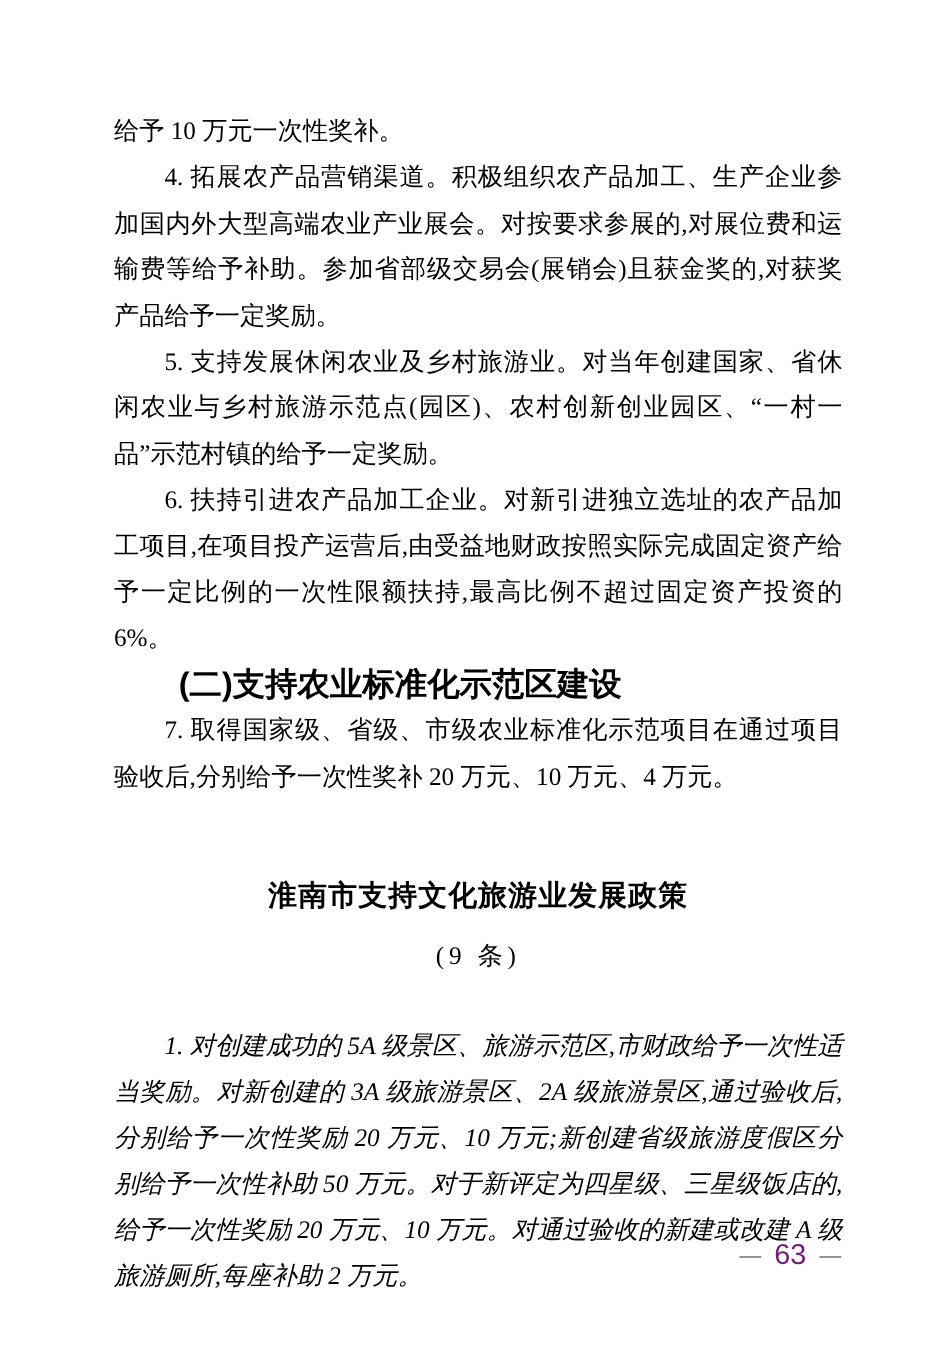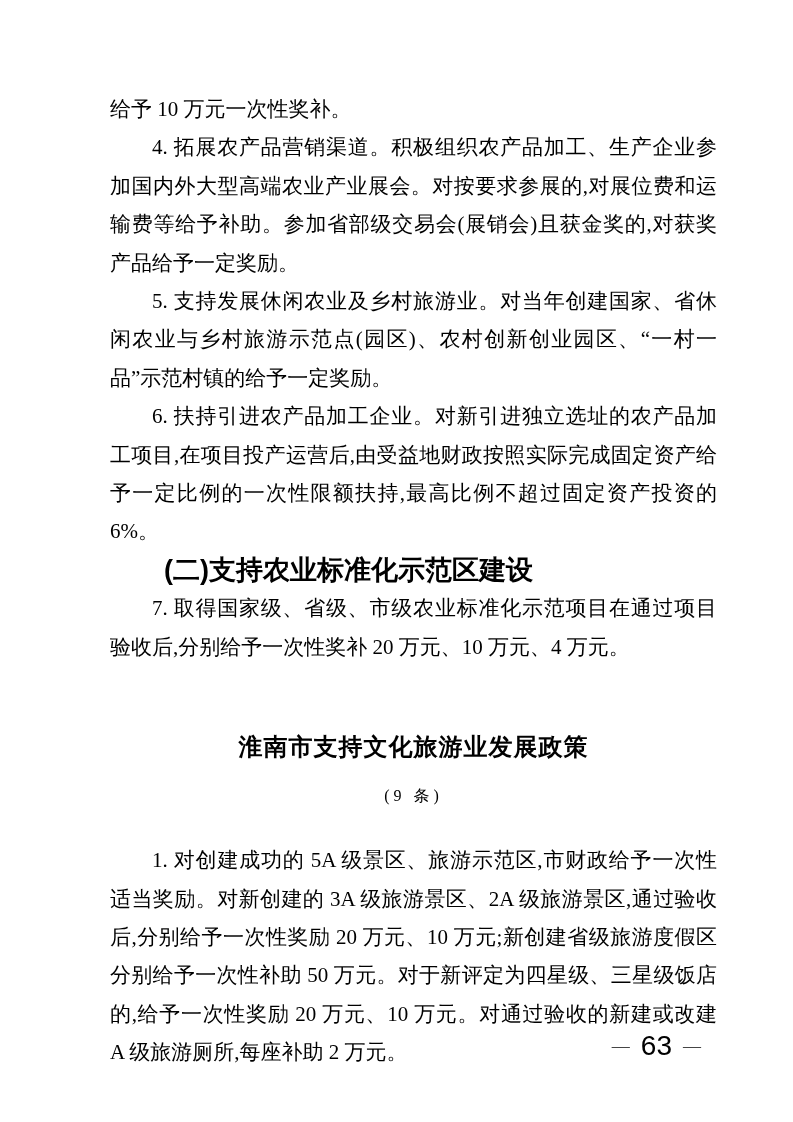--- a/index.html
+++ b/index.html
@@ -11,21 +11,21 @@
     position: relative;
     width: 793px;
     height: 1122px;
     background: #ffffff;
     overflow: hidden;
     color: #000000;
     font-family: "Liberation Serif", "DejaVu Serif", serif;
   }
   .content {
     position: absolute;
-    left: 110px;
+    left: 95px;
     top: 90px;
     width: 607px;
   }
   p.body {
     margin: 0;
     font-size: 21px;
     line-height: 38.4px;
     text-align: justify;
     text-justify: inter-ideograph;
     text-indent: 2em;
@@ -49,45 +49,46 @@
   .doc-title {
     margin: 0;
     font-size: 24px;
     line-height: 42px;
     font-weight: 700;
     letter-spacing: 1px;
     font-family: "Liberation Serif", "DejaVu Serif", serif;
   }
   .doc-subtitle {
     margin-top: 13px;
-    font-size: 16px;
+    font-size: 21px;
     line-height: 30px;
     letter-spacing: 4px;
     font-family: "Liberation Serif", "DejaVu Serif", serif;
   }
   p.first-tourism {
-    margin-top: 30px;
+    margin-top: 41px;
+    font-style: italic;
   }
   .page-footer {
     position: absolute;
     top: 1034px;
     right: 92px;
     display: flex;
     align-items: center;
     gap: 11px;
   }
   .footer-dash {
     font-size: 18px;
     color: #3c3c3c;
     line-height: 24px;
     font-family: "Liberation Serif", "DejaVu Serif", serif;
   }
   .footer-num {
-    font-size: 28px;
-    color: #000000;
+    font-size: 24px;
+    color: #701a75;
     line-height: 24px;
     font-family: "Liberation Sans", "DejaVu Sans", sans-serif;
   }
 </style>
 </head>
 <body>
 
 <div class="page">
   <div class="content">
 

